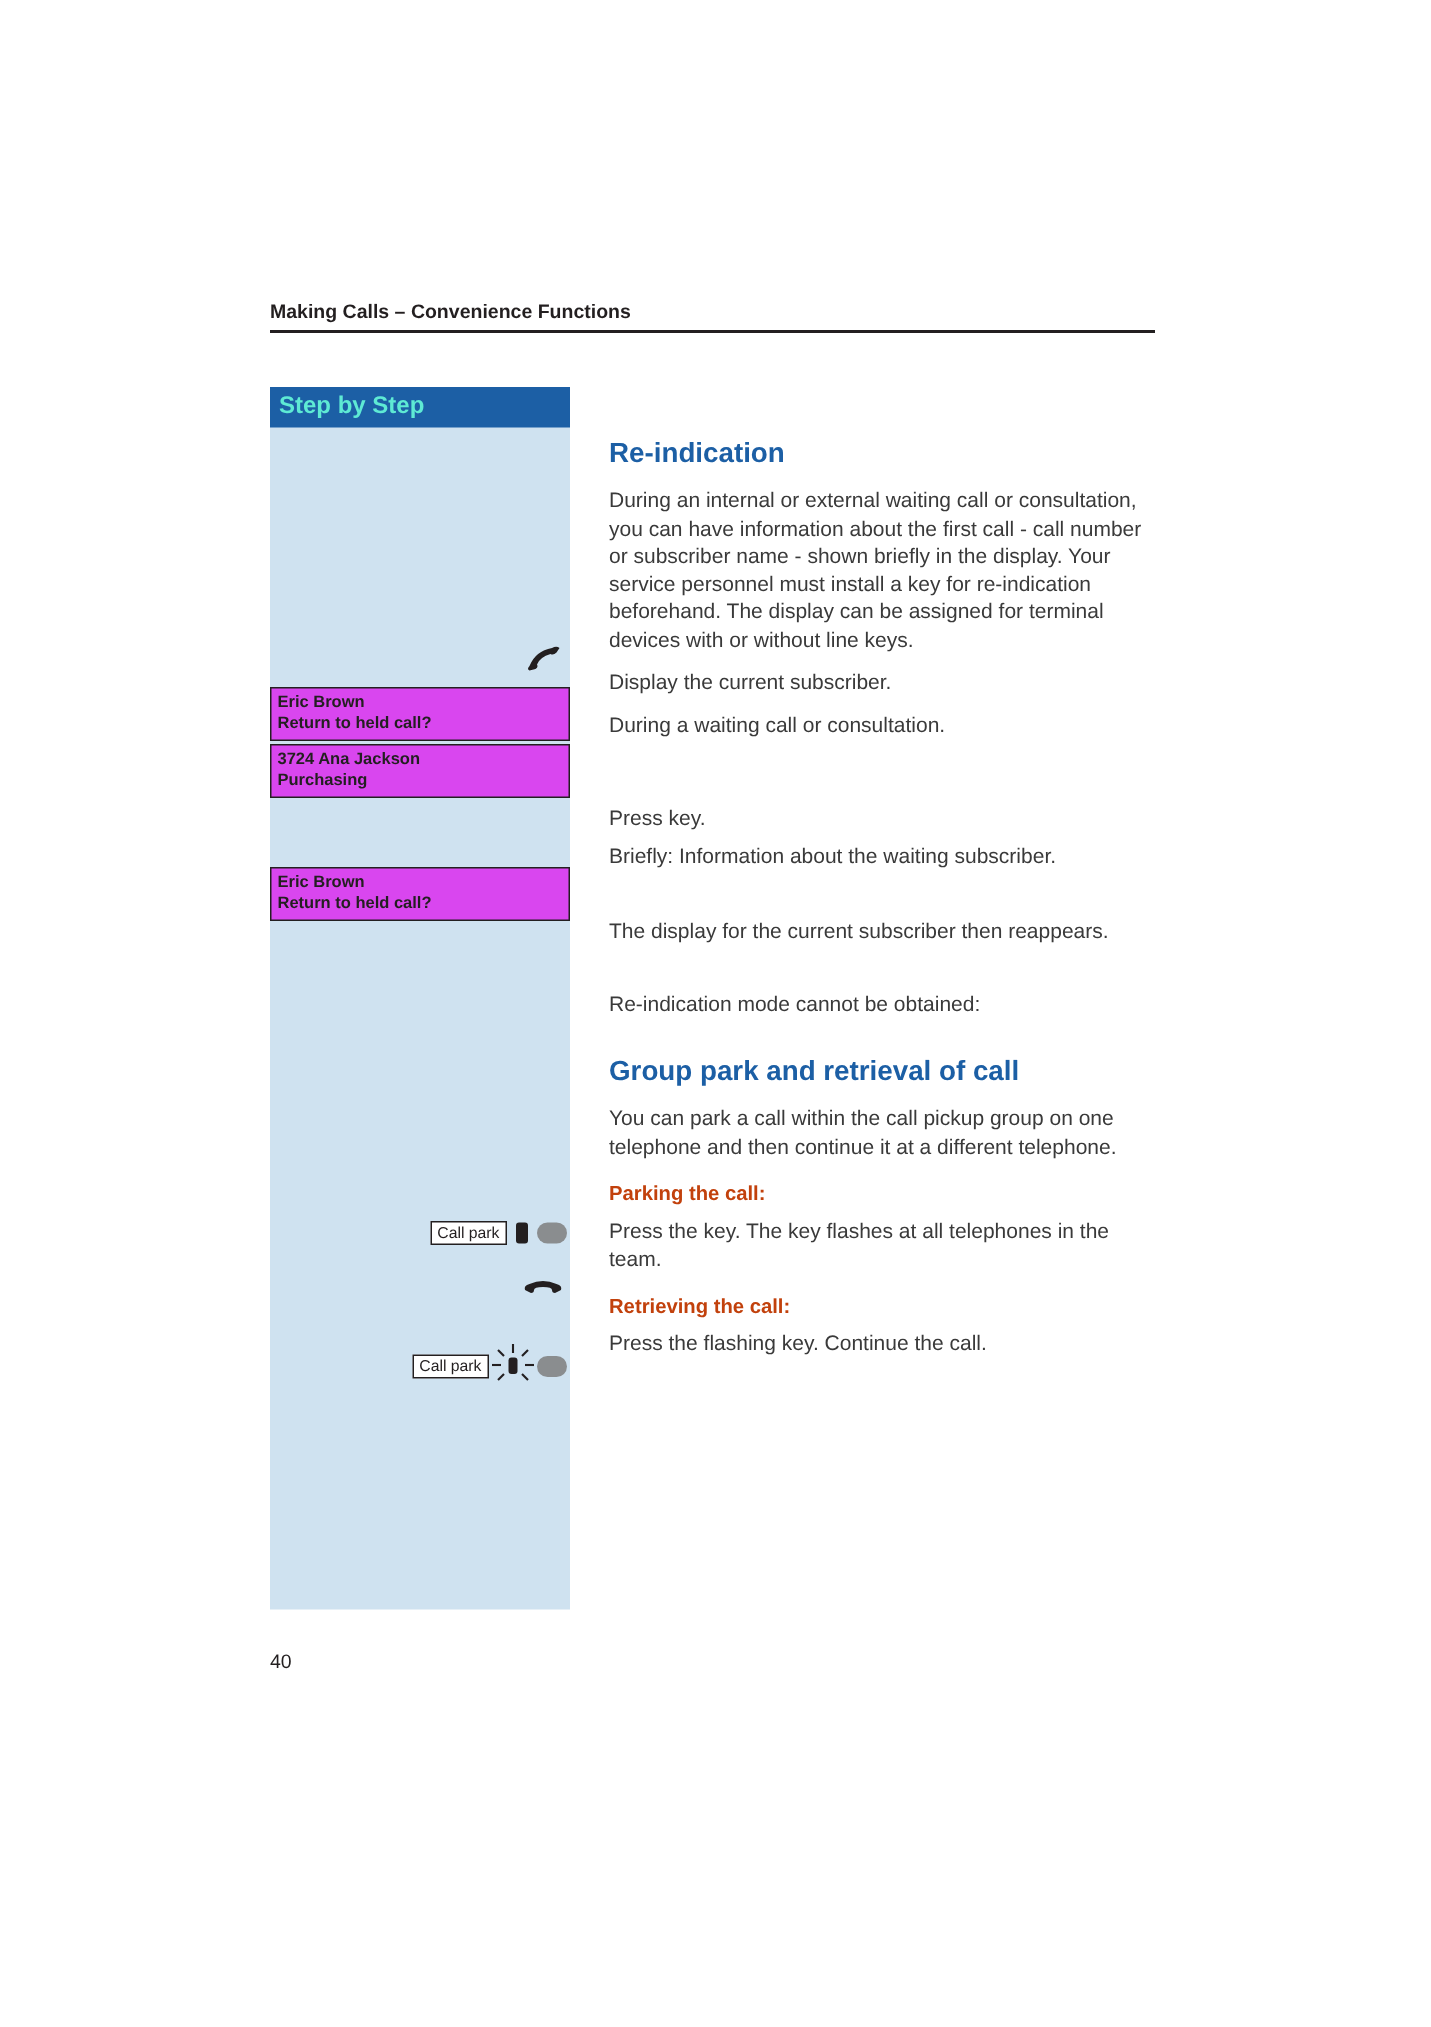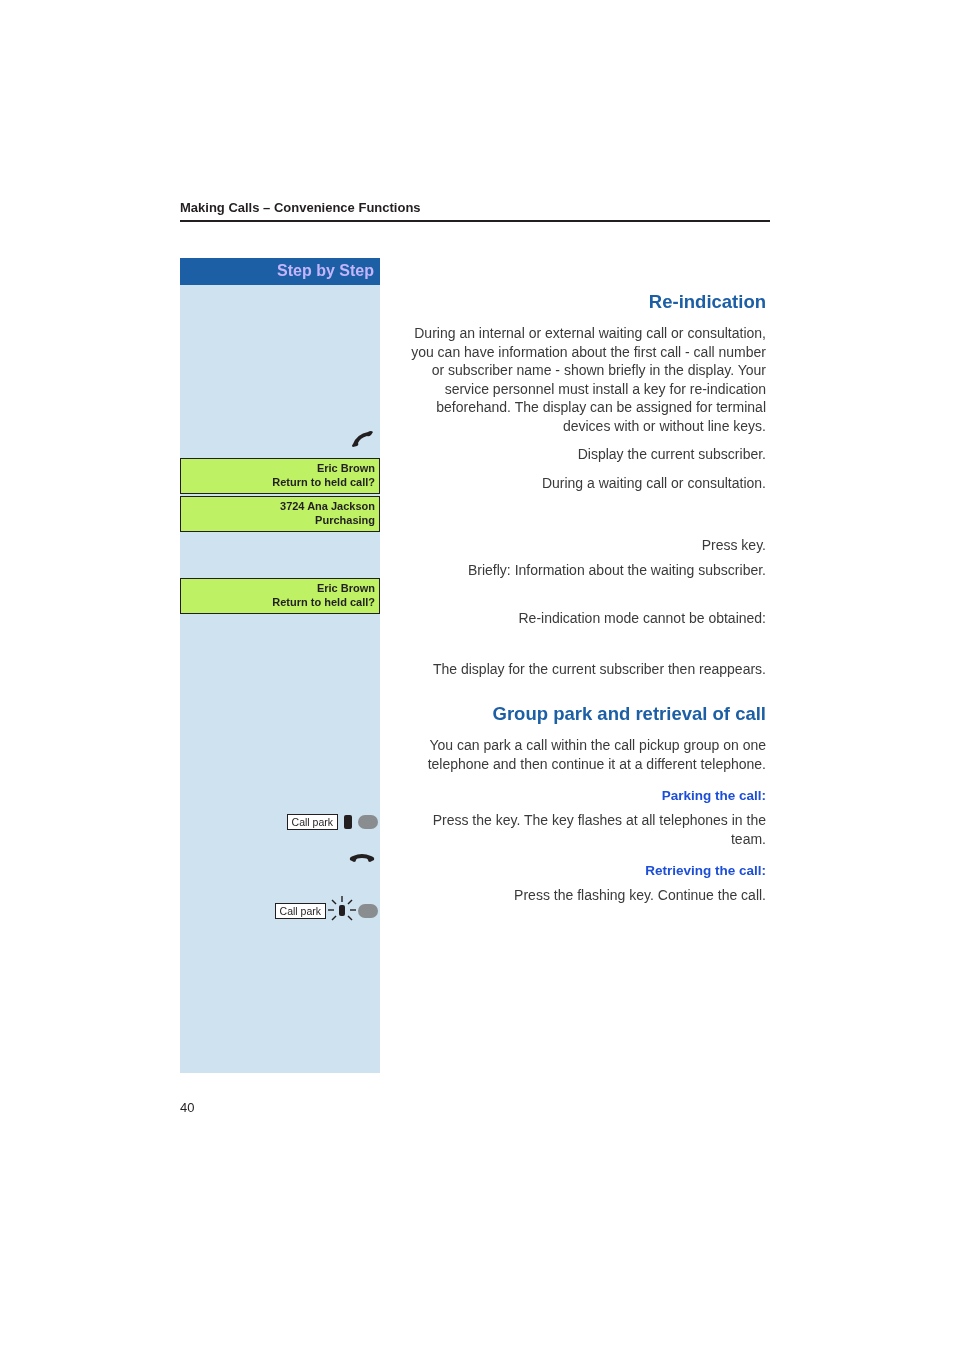--- a/index.html
+++ b/index.html
@@ -8,21 +8,20 @@
     width: 954px;
     height: 1351px;
     background: #fff;
     font-family: Arial, Helvetica, sans-serif;
     color: #231f20;
   }
   .page {
     position: relative;
     width: 954px;
     height: 1298px;
-    text-align: right;
   }
   
   .runhead {
     position: absolute;
     left: 180px;
     top: 200px;
     font-weight: bold;
     font-size: 13px;
   }
   .rule {
@@ -37,34 +36,34 @@
   .sidebar {
     position: absolute;
     left: 180px;
     top: 258px;
     width: 200px;
     height: 815px;
     background: #cfe2f0;
   }
   .sidebar-header {
     background: #1c5fa5;
-    color: #c4b5fd;
+    color: #5eead4;
     font-weight: bold;
     font-size: 16px;
     padding: 4px 6px 5px 6px;
   }
   .side-item {
     position: absolute;
     left: 180px;
     width: 200px;
     box-sizing: border-box;
   }
   .display-box {
     border: 1px solid #231f20;
-    background: #bef264;
+    background: #d946ef;
     padding: 3px 4px;
     font-size: 11px;
     line-height: 1.25;
     font-weight: bold;
     font-family: Arial, Helvetica, sans-serif;
   }
   .key-row {
     display: flex;
     align-items: center;
     justify-content: flex-end;
@@ -107,21 +106,21 @@
     line-height: 1.32;
     color: #3a3a3a;
   }
   h2.sec {
     color: #1c5fa5;
     font-size: 18.5px;
     font-weight: bold;
     margin: 0 0 10px 0;
   }
   h3.sub {
-    color: #1d4ed8;
+    color: #c2410c;
     font-size: 13.5px;
     font-weight: bold;
     margin: 14px 0 6px 0;
   }
   ul.limits {
     margin: 2px 0 0 0;
     padding-left: 24px;
   }
   ul.limits li {
     margin: 0;
@@ -216,23 +215,23 @@
     <div>During an internal or external waiting call or consultation, you can have information about the first call - call number or subscriber name - shown briefly in the display. Your service personnel must install a key for re-indication beforehand. The display can be assigned for terminal devices with or without line keys.</div>
 
     <div style="margin-top:10px;">Display the current subscriber.</div>
 
     <div style="margin-top:10px;">During a waiting call or consultation.</div>
 
     <div style="margin-top:44px;">Press key.</div>
 
     <div style="margin-top:6px;">Briefly: Information about the waiting subscriber.</div>
 
+    <div style="margin-top:32px;">The display for the current subscriber then reappears.</div>
+
     <div style="margin-top:30px;">Re-indication mode cannot be obtained:</div>
-
-    <div style="margin-top:32px;">The display for the current subscriber then reappears.</div>
 
     <h2 class="sec" style="margin-top:24px;">Group park and retrieval of call</h2>
     <div>You can park a call within the call pickup group on one telephone and then continue it at a different telephone.</div>
 
     <h3 class="sub">Parking the call:</h3>
     <div>Press the key. The key flashes at all telephones in the team.</div>
 
 
     <h3 class="sub">Retrieving the call:</h3>
     <div>Press the flashing key. Continue the call.</div>

